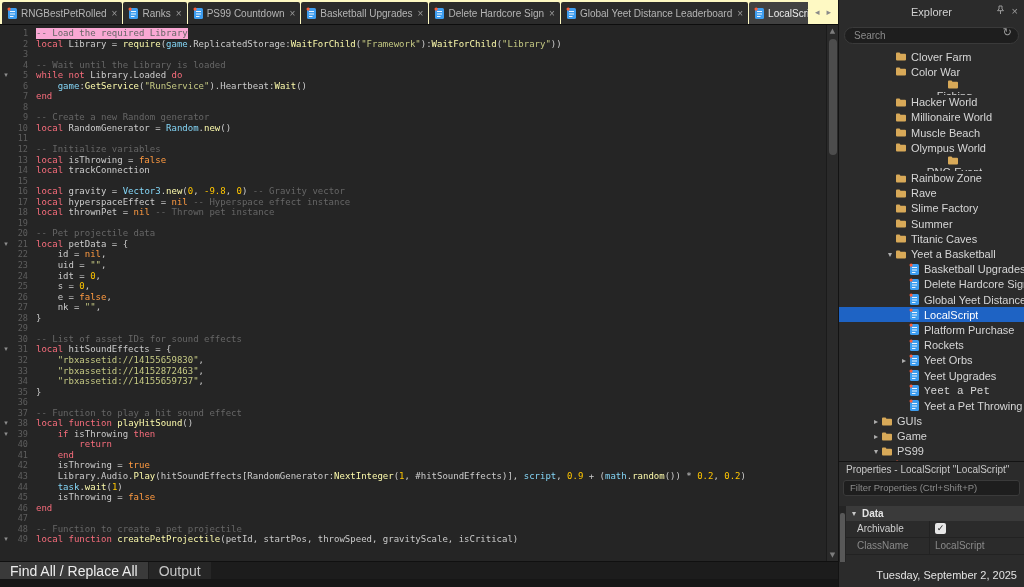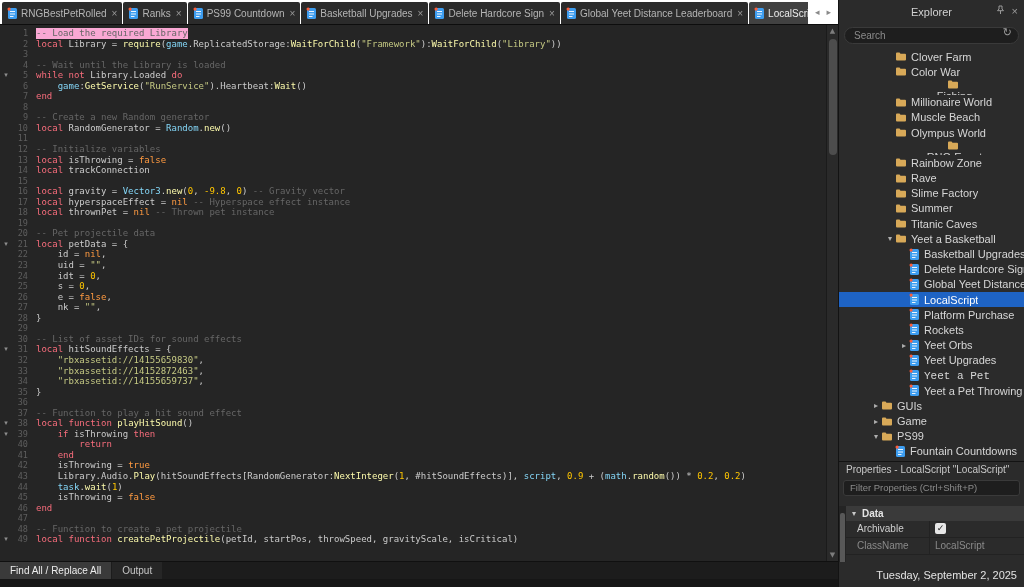--- a/index.html
+++ b/index.html
@@ -1,20 +1,20 @@
 <!DOCTYPE html>
 <html><head>
 <meta charset="utf-8">
 <style>
   *{box-sizing:border-box;margin:0;padding:0}
   html,body{width:1024px;height:587px;overflow:hidden;background:#141414;font-family:"Liberation Sans",sans-serif}
   .app{position:relative;width:1024px;height:587px;background:#252525}
 
   
-  .tabbar{position:absolute;left:0;top:0;width:838px;height:25px;background:#ffffff;display:flex;align-items:flex-end;border-bottom:1px solid #0d0d0d}
+  .tabbar{position:absolute;left:0;top:0;width:838px;height:25px;background:#fef9c3;display:flex;align-items:flex-end;border-bottom:1px solid #0d0d0d}
   .tabstrip{display:flex;align-items:flex-end;height:25px;flex:1;overflow:hidden;padding-left:2px}
   .tab{display:flex;align-items:center;gap:3px;height:22px;padding:0 5px;background:#2b2b2b;color:#b5b5b5;font-size:10px;margin-right:1px;white-space:nowrap;border-radius:2px 2px 0 0;flex:none}
   .tab.active{background:#414141;color:#ececec}
   .tclose{color:#999;font-size:10px;margin-left:2px}
   .ticon{display:flex;flex:none}
   .tabnav{display:flex;align-items:center;gap:7px;padding:0 7px;height:25px;color:#8a8a8a;font-family:"DejaVu Sans",sans-serif;font-size:9px}
 
   
   .editor{position:absolute;left:0;top:25px;width:826px;height:536px;background:#252525;overflow:hidden;padding-top:3px;font-family:"DejaVu Sans Mono",monospace;font-size:9px}
   .cl{display:flex;height:10.56px;line-height:10.56px;white-space:pre}
@@ -57,21 +57,21 @@
   .sarrow{width:16px;text-align:center;font-size:8px;font-family:"DejaVu Sans",sans-serif;font-weight:normal;color:#c9c9c9}
   .prow{margin-left:7px;height:17px;display:flex;border-bottom:1px solid #222;font-size:10px;color:#cfcfcf;background:#2b2b2b}
   .prow.dim{color:#8a8a8a}
   .pname{width:84px;display:flex;align-items:center;padding-left:11px;border-right:1px solid #222}
   .pval{flex:1;display:flex;align-items:center;padding-left:5px}
   .checkbox{width:11px;height:11px;background:#e7e7e7;border-radius:2px;color:#1d1d1d;font-size:9px;line-height:11px;text-align:center;font-family:"DejaVu Sans",sans-serif}
 
   
   .bottomleft{position:absolute;left:0;top:561px;width:838px;height:26px;background:#1c1c1c;border-top:1px solid #101010}
   .btabs{display:flex;height:17px;align-items:stretch}
-  .btab{padding:0 10px;display:flex;align-items:center;font-size:10px;color:#c6c6c6;background:#262626;margin-right:1px}
+  .btab{padding:0 10px;display:flex;align-items:center;font-size:14px;color:#c6c6c6;background:#262626;margin-right:1px}
   .btab.active{background:#3a3a3a;color:#ededed}
   .bstrip{height:9px;background:#161616}
   .statusright{position:absolute;left:838px;top:562px;width:186px;height:25px;background:#2b2b2b;border-left:1px solid #131313;display:flex;align-items:center;justify-content:flex-end;padding-right:7px;color:#e2e2e2;font-size:11px}
 </style>
 </head>
 <body>
 
 <div class="app">
 
   <div class="tabbar">
@@ -275,20 +275,29 @@
           </span>
           <span class="tlabel2">Fishing</span>
         </div>
         <div class="trow" style="padding-left: 46px;">
           <span class="tarrow"></span>
           <span class="nicon">
             <svg width="12" height="11" viewBox="0 0 12 11">
               <path d="M1 2.5 Q1 1.5 2 1.5 L4.5 1.5 L5.5 2.8 L10 2.8 Q11 2.8 11 3.8 L11 8.5 Q11 9.5 10 9.5 L2 9.5 Q1 9.5 1 8.5 Z" fill="#d8a958"></path>
             </svg>
           </span>
+          <span class="tlabel2">Hacker World</span>
+        </div>
+        <div class="trow" style="padding-left: 46px;">
+          <span class="tarrow"></span>
+          <span class="nicon">
+            <svg width="12" height="11" viewBox="0 0 12 11">
+              <path d="M1 2.5 Q1 1.5 2 1.5 L4.5 1.5 L5.5 2.8 L10 2.8 Q11 2.8 11 3.8 L11 8.5 Q11 9.5 10 9.5 L2 9.5 Q1 9.5 1 8.5 Z" fill="#d8a958"></path>
+            </svg>
+          </span>
           <span class="tlabel2">Millionaire World</span>
         </div>
         <div class="trow" style="padding-left: 46px;">
           <span class="tarrow"></span>
           <span class="nicon">
             <svg width="12" height="11" viewBox="0 0 12 11">
               <path d="M1 2.5 Q1 1.5 2 1.5 L4.5 1.5 L5.5 2.8 L10 2.8 Q11 2.8 11 3.8 L11 8.5 Q11 9.5 10 9.5 L2 9.5 Q1 9.5 1 8.5 Z" fill="#d8a958"></path>
             </svg>
           </span>
           <span class="tlabel2">Muscle Beach</span>

